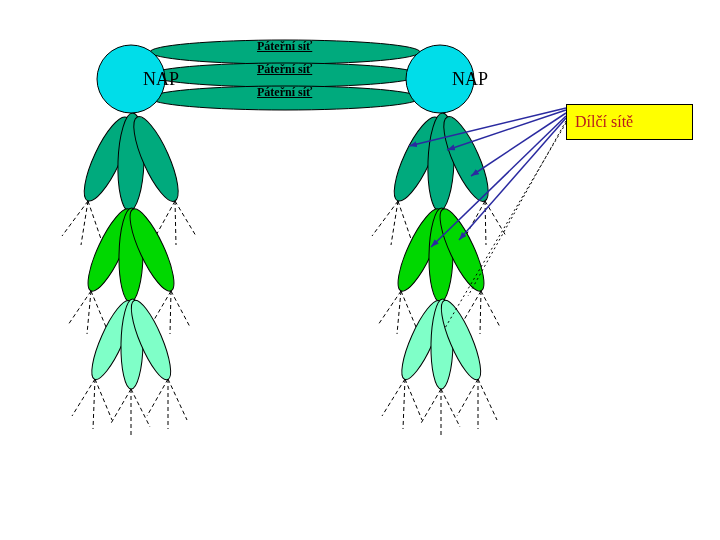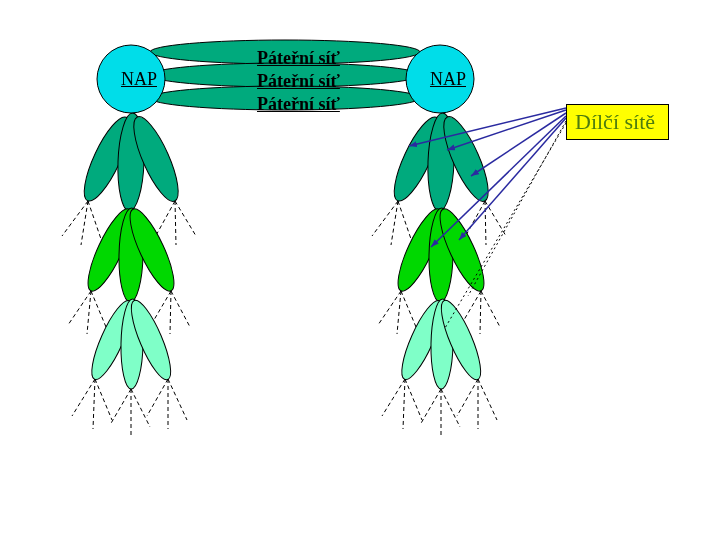--- a/index.html
+++ b/index.html
@@ -18,28 +18,28 @@
   .c-tier1    { fill:var(--tier1_fill,#00aa7d); }
   .c-tier2    { fill:var(--tier2_fill,#00d800); }
   .c-tier3    { fill:var(--tier3_fill,#7fffc8); }
 
   .dashed-fan line { stroke:var(--outline,#000); stroke-width:1; stroke-dasharray:4 3; }
   .arrow-line  { stroke:var(--arrow,#2a2aa0); stroke-width:1.5; fill:none; }
   .dotted-line { stroke:var(--outline,#000); stroke-width:1; stroke-dasharray:2 3; fill:none; }
   .arrowhead   { fill:var(--arrow,#2a2aa0); }
 
   .label { position:absolute; color:#000; white-space:nowrap; }
-  .nap-label { width:80px; text-align:center; font-size:18px; line-height:22px;text-decoration:underline; }
-  .backbone-label { font-size:18px; font-weight:bold; line-height:15px; text-decoration:underline;margin-top:12px; }
+  .nap-label { width:80px; text-align:right; font-size:18px; line-height:22px; }
+  .backbone-label { font-size:12px; font-weight:bold; line-height:15px; text-decoration:underline; }
 
   .callout {
-    position:absolute; left:566px; top:104px; width:103px;
+    position:absolute; left:566px; top:104px; width:127px;
     background:var(--callout_bg,#ffff00);
     border:1px solid var(--outline,#000);
-    font-size:22px; line-height:26px; padding:4px 8px; color:#4d7c0f;
+    font-size:16px; line-height:26px; padding:4px 8px; color:#b91c1c;
   }
 </style>
 </head>
 <body>
 
 <div class="stage">
 
   <svg width="720" height="540" viewBox="0 0 720 540" xmlns="http://www.w3.org/2000/svg" xmlns:xlink="http://www.w3.org/1999/xlink">
 
     <defs>

